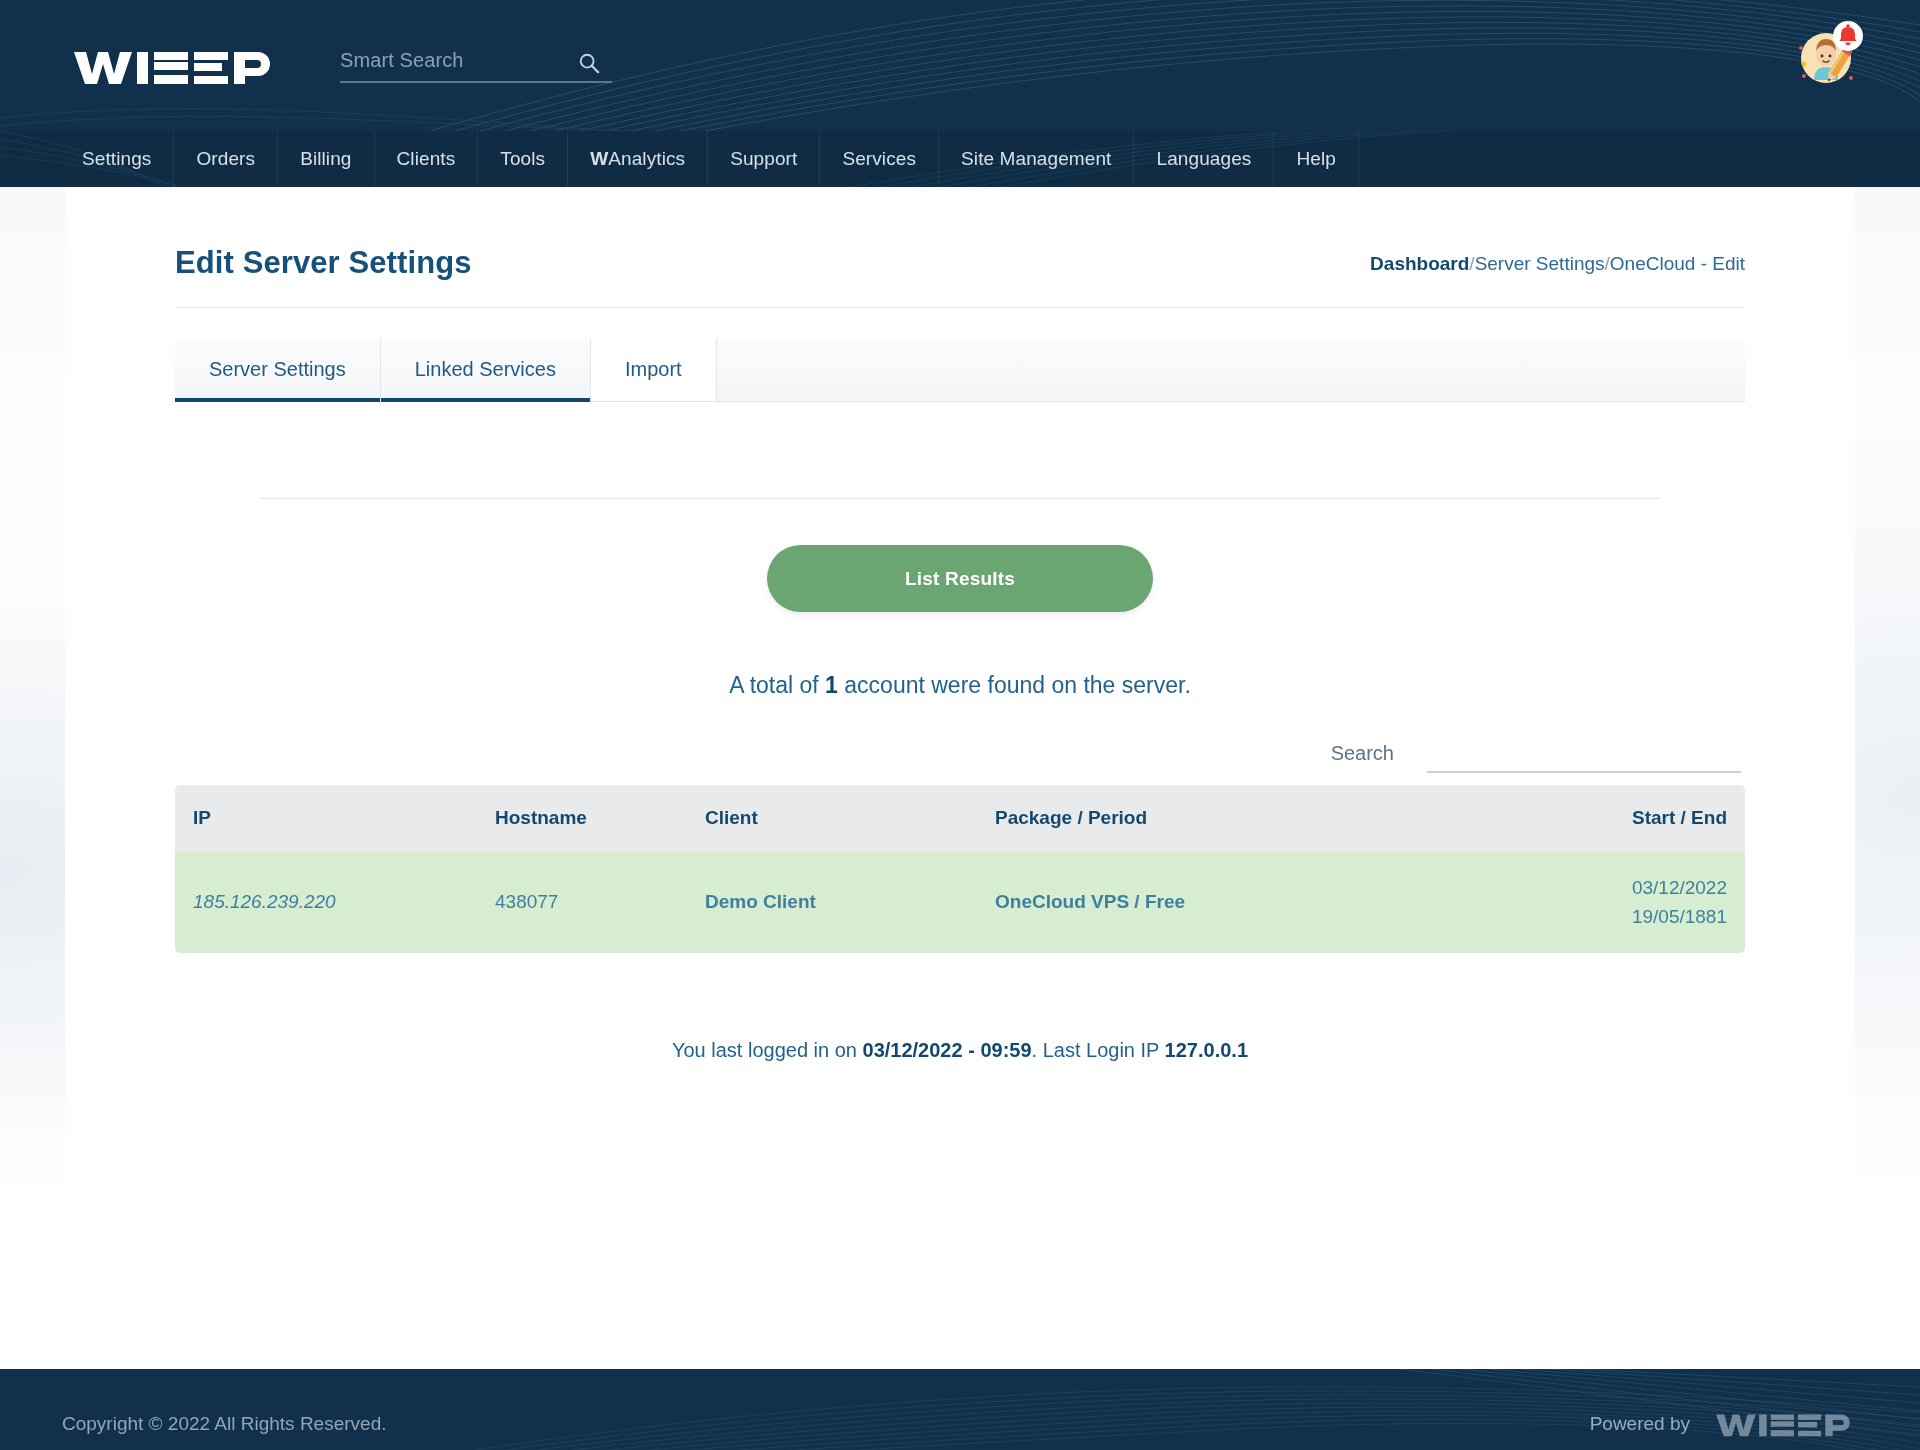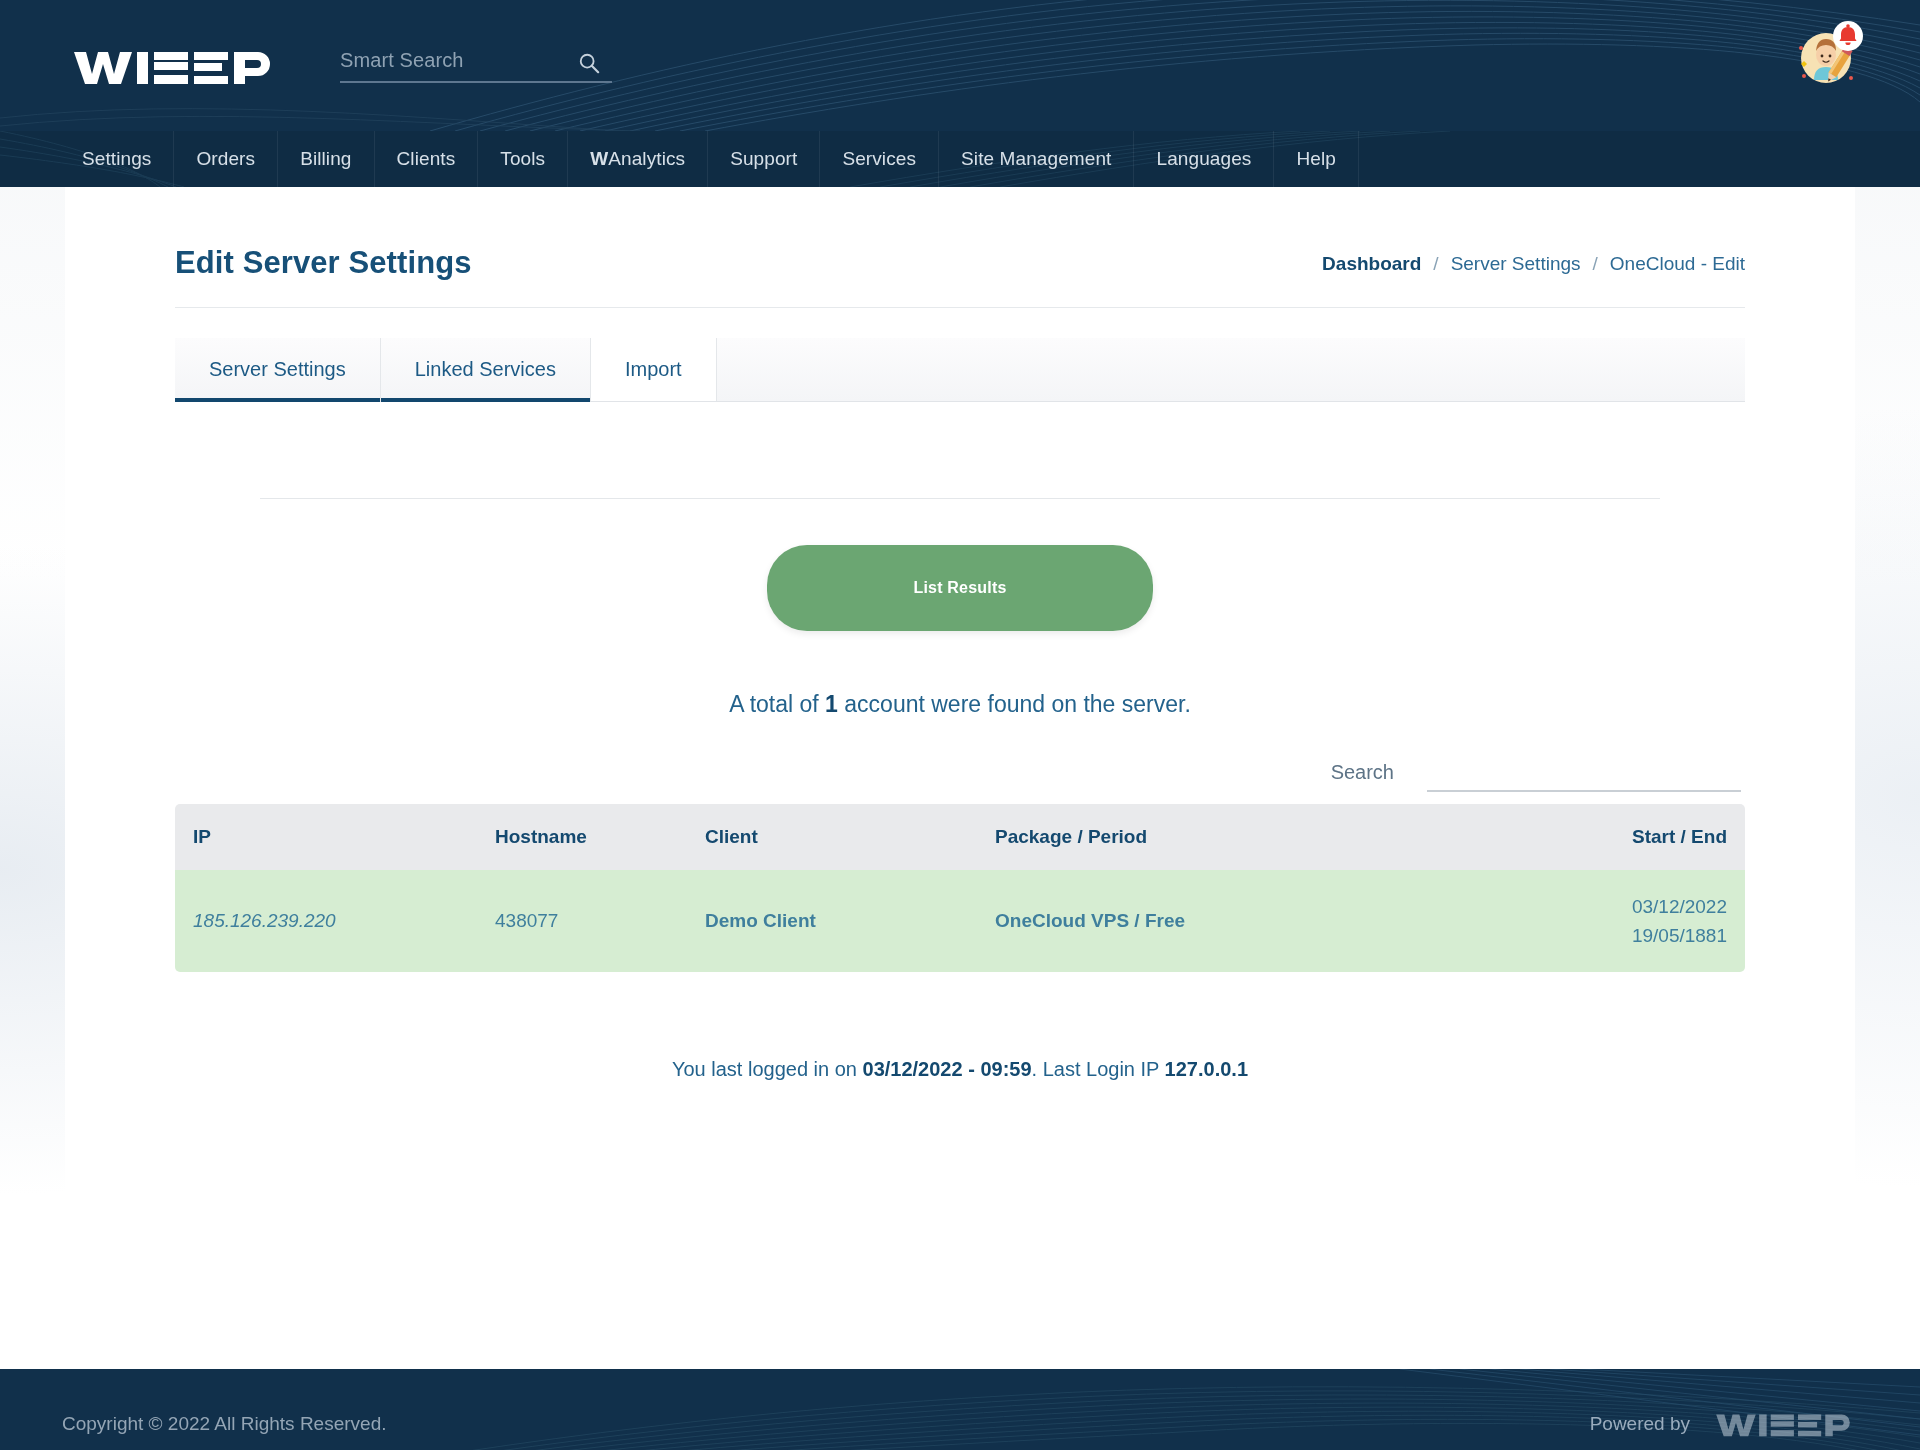--- a/index.html
+++ b/index.html
@@ -155,21 +155,20 @@
   }
   .page-title {
     color: #175078;
     font-size: 31px;
     font-weight: bold;
     letter-spacing: .1px;
   }
   .breadcrumb {
     display: flex;
     align-items: center;
-    gap: 12px;
     font-size: 19px;
     color: #2d6a94;
     padding-bottom: 6px;
   }
   .breadcrumb .crumb { cursor: pointer; }
   .breadcrumb .crumb.first { font-weight: bold; color: #14496f; }
   .breadcrumb .sep { color: #8aa3b6; }
   .breadcrumb .crumb.last { cursor: default; }
 
   
@@ -227,23 +226,23 @@
     border: 0;
     outline: none;
     cursor: pointer;
     font-family: "Liberation Sans", sans-serif;
     font-weight: bold;
     color: #ffffff;
     border-radius: 40px;
   }
   .btn-list {
     background: #6ba672;
-    font-size: 16px;
+    font-size: 19px;
     width: 386px;
-    height: 86px;
+    height: 67px;
     letter-spacing: .2px;
     box-shadow: 0 3px 7px rgba(0,0,0,0.08);
   }
 
   .found-text {
     margin-top: 60px;
     text-align: center;
     font-size: 23px;
     color: #23628c;
   }

